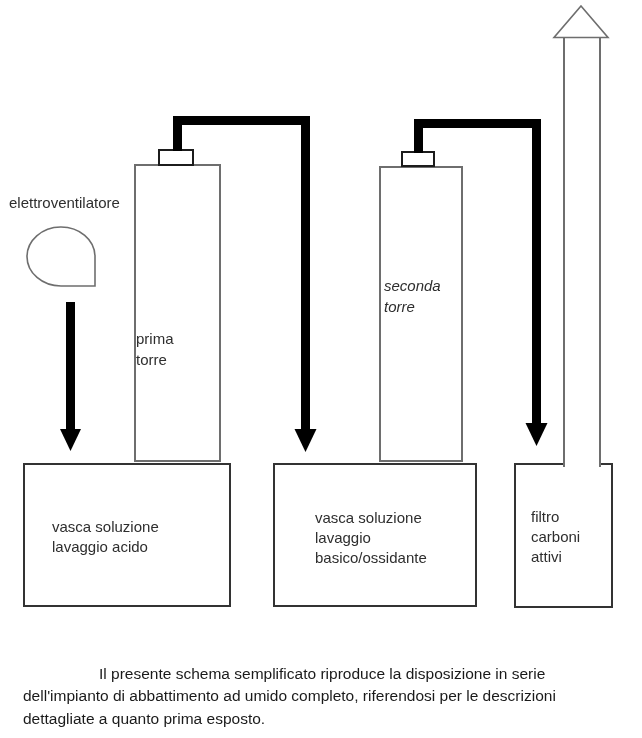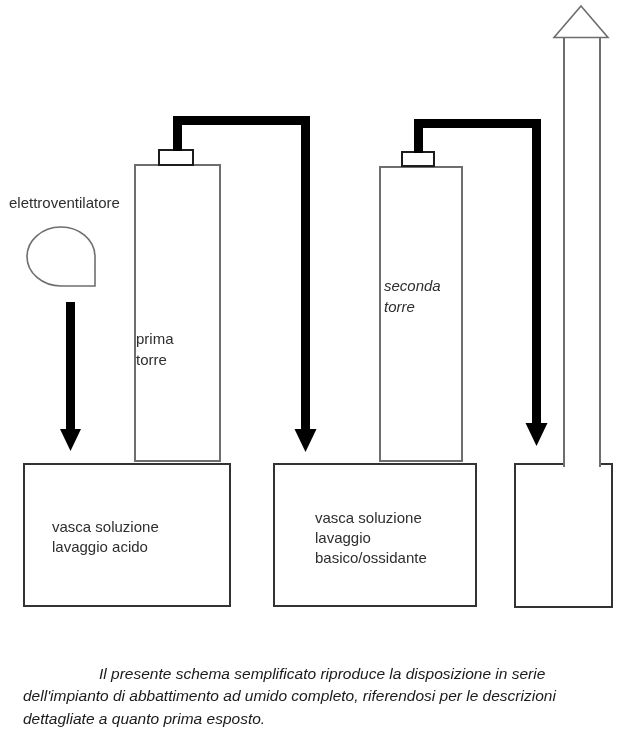--- a/index.html
+++ b/index.html
@@ -36,21 +36,20 @@
     white-space: pre-line;
     z-index: 5;
   }
   .tower-label { line-height: 21px; }
   .caption {
     position: absolute;
     left: 23px;
     top: 663px;
     width: 585px;
     color: #1a1a1a;
-    font-style: italic;
     font-size: 15.5px;
     line-height: 22.4px;
     text-indent: 76px;
     white-space: pre-line;
     z-index: 5;
   }
   svg.overlay {
     position: absolute;
     left: 0;
     top: 0;
@@ -109,18 +108,21 @@
   <div class="label" id="fan-label">elettroventilatore</div>
   <div class="label tower-label" id="tower1-label">prima
 torre</div>
   <div class="label tower-label" id="tower2-label">seconda
 torre</div>
   <div class="label" id="tank1-label">vasca soluzione
 lavaggio acido</div>
   <div class="label" id="tank2-label">vasca soluzione
 lavaggio
 basico/ossidante</div>
+  <div class="label" id="filter-label">filtro
+carboni
+attivi</div>
 
   <div class="caption">Il presente schema semplificato riproduce la disposizione in serie
 dell'impianto di abbattimento ad umido completo, riferendosi per le descrizioni
 dettagliate a quanto prima esposto.</div>
 
 </div>
 
 </body></html>

